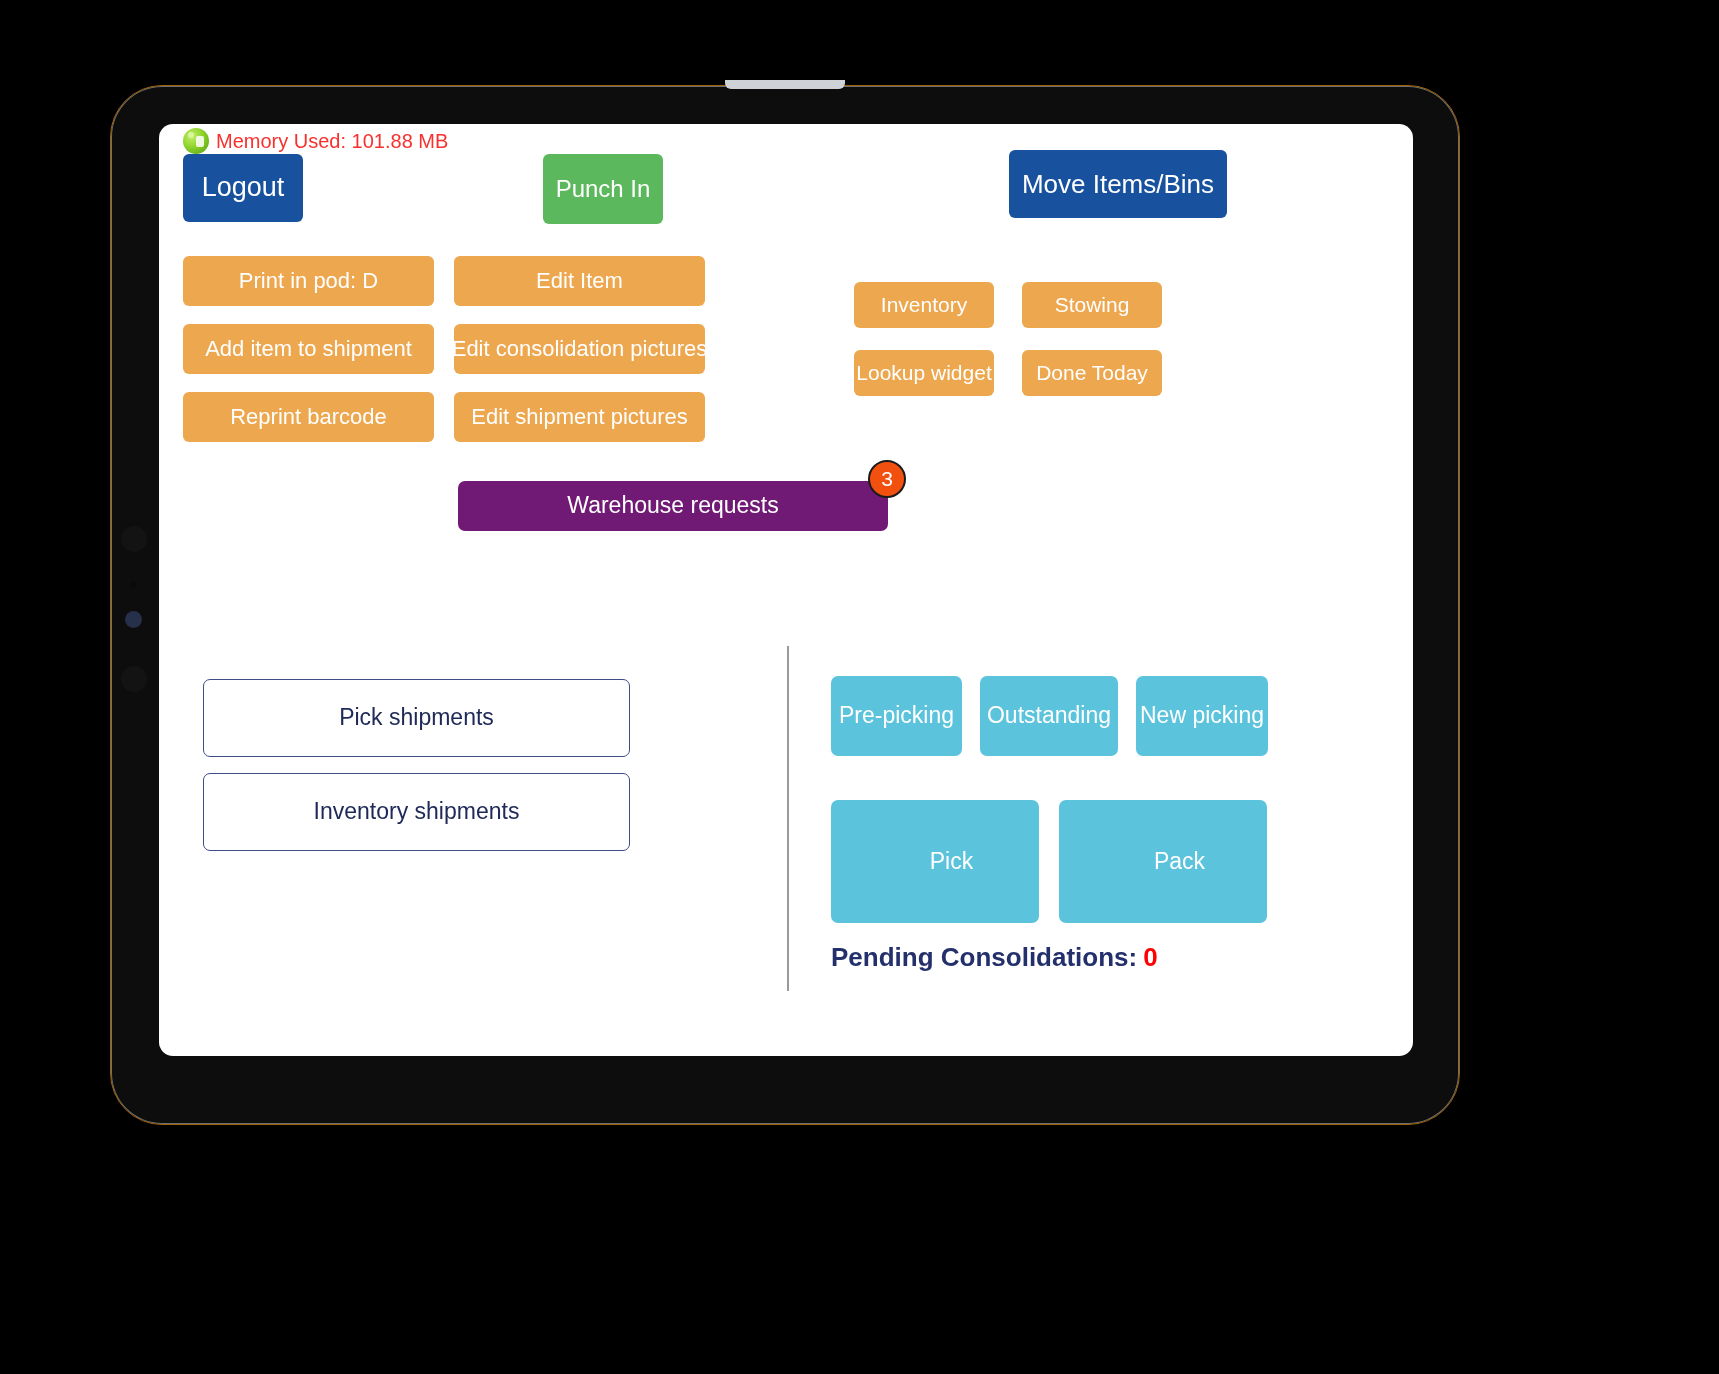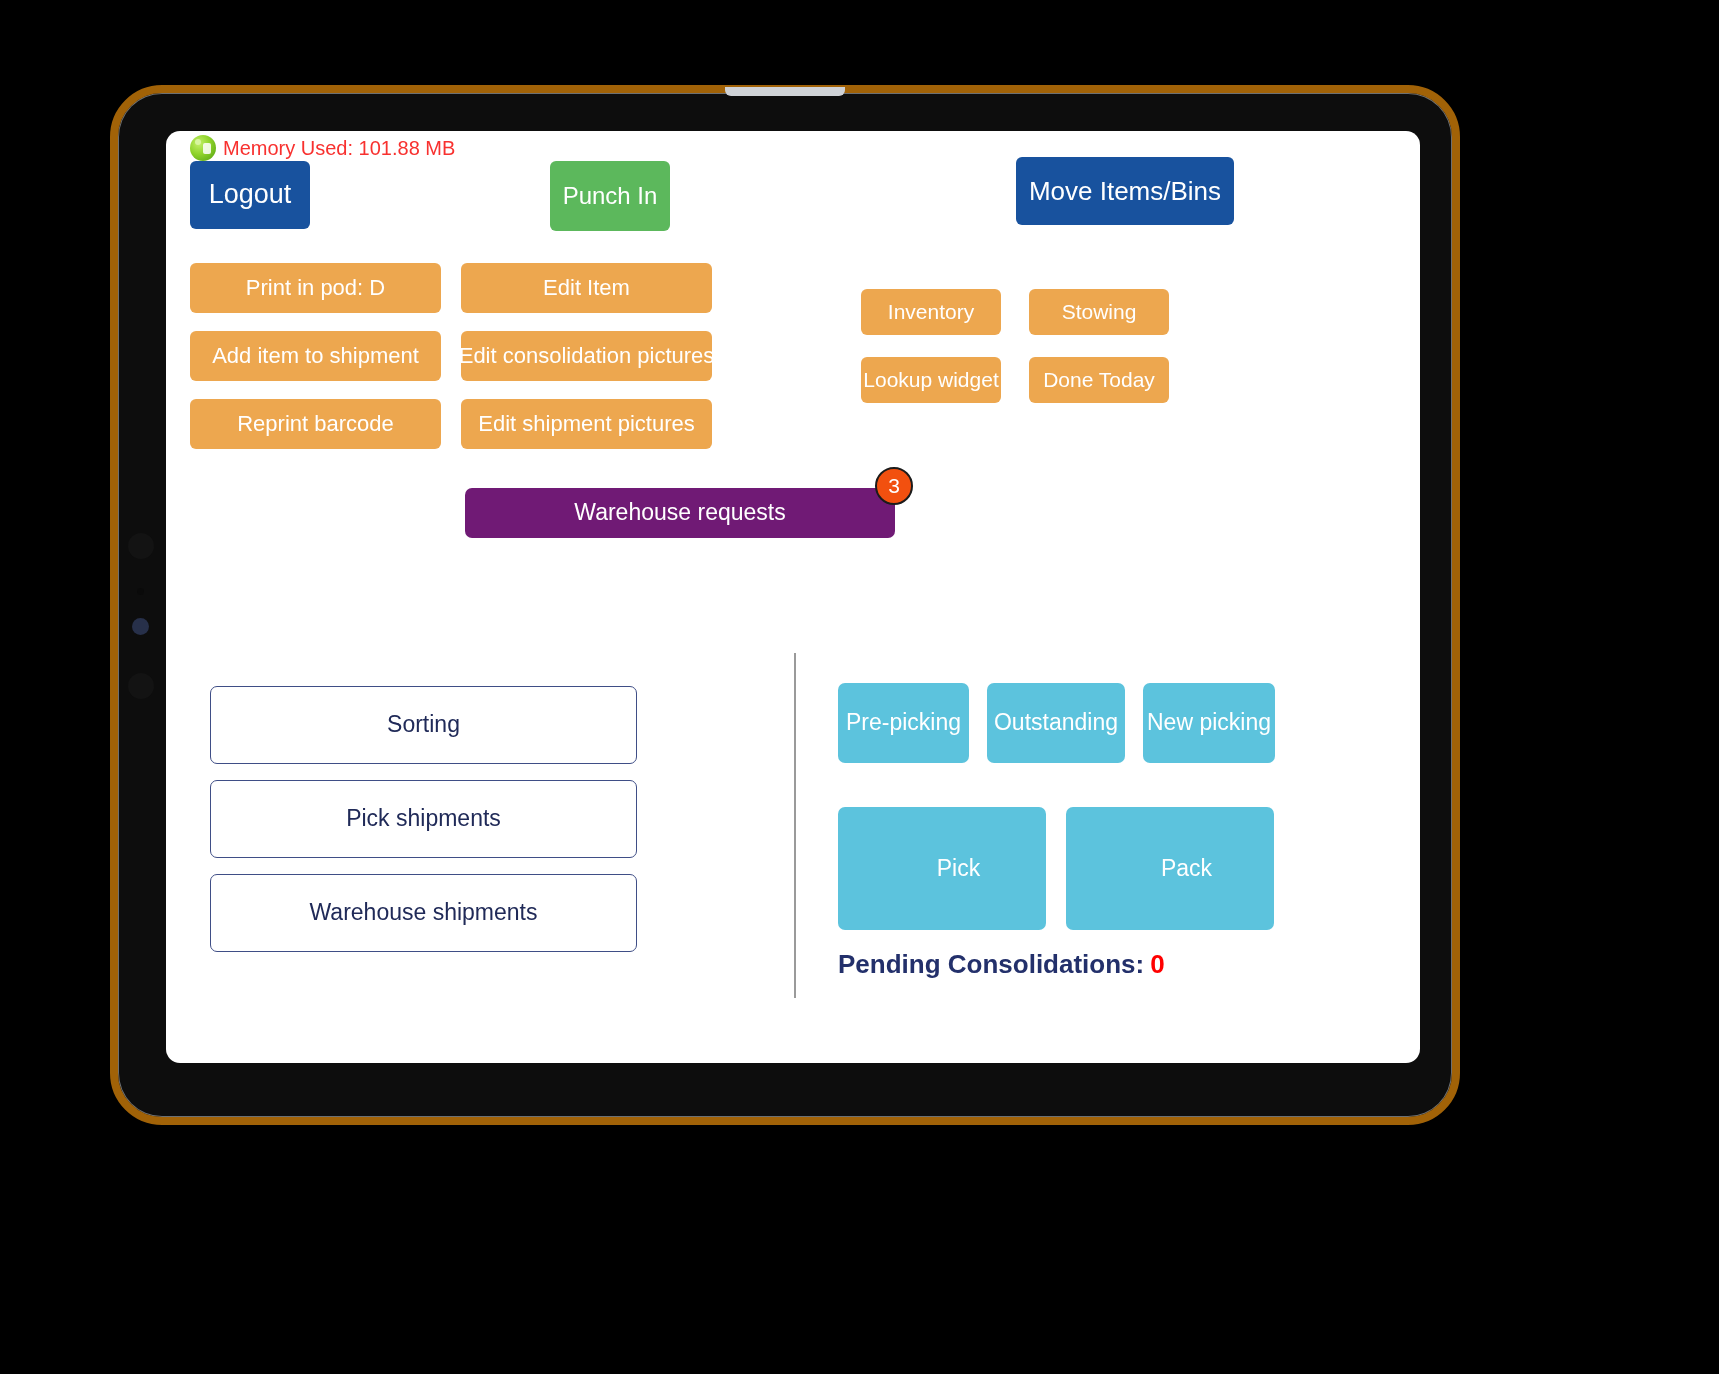--- a/index.html
+++ b/index.html
@@ -12,21 +12,21 @@
 
   
   .stage { position: relative; width: 1719px; height: 1374px; background: #000; }
 
   .tablet-outer {
     position: absolute;
     left: 110px; top: 85px;
     width: 1350px; height: 1040px;
     background: #0d0d0d;
     border-radius: 52px;
-    border: 8px solid #a16207;
+    border: 1px solid #a16207;
     box-shadow: 0 0 0 1px #6d7073 inset;
   }
   .tablet-notch {
     position: absolute;
     left: 50%; top: -6px; transform: translateX(-50%);
     width: 120px; height: 9px;
     background: #cfd2d6;
     border-radius: 0 0 6px 6px;
   }
   .bezel-dot {
@@ -243,23 +243,22 @@
         </div>
 
         <div class="warehouse-wrap">
           <button class="btn btn-red btn-warehouse">Warehouse requests</button>
           <span class="badge">3</span>
         </div>
 
         <div class="divider"></div>
 
         <div class="outline-col">
-          <button class="btn btn-outline">Sorting</button>
           <button class="btn btn-outline">Pick shipments</button>
-          <button class="btn btn-outline">Warehouse shipments</button>
+          <button class="btn btn-outline">Inventory shipments</button>
         </div>
 
         <div class="cyan-row">
           <button class="btn btn-cyan c1">Pre-picking</button>
           <button class="btn btn-cyan c2">Outstanding</button>
           <button class="btn btn-cyan c3">New picking</button>
         </div>
 
         <div class="cyan-row2">
           <button class="btn btn-cyan">Pick</button>

